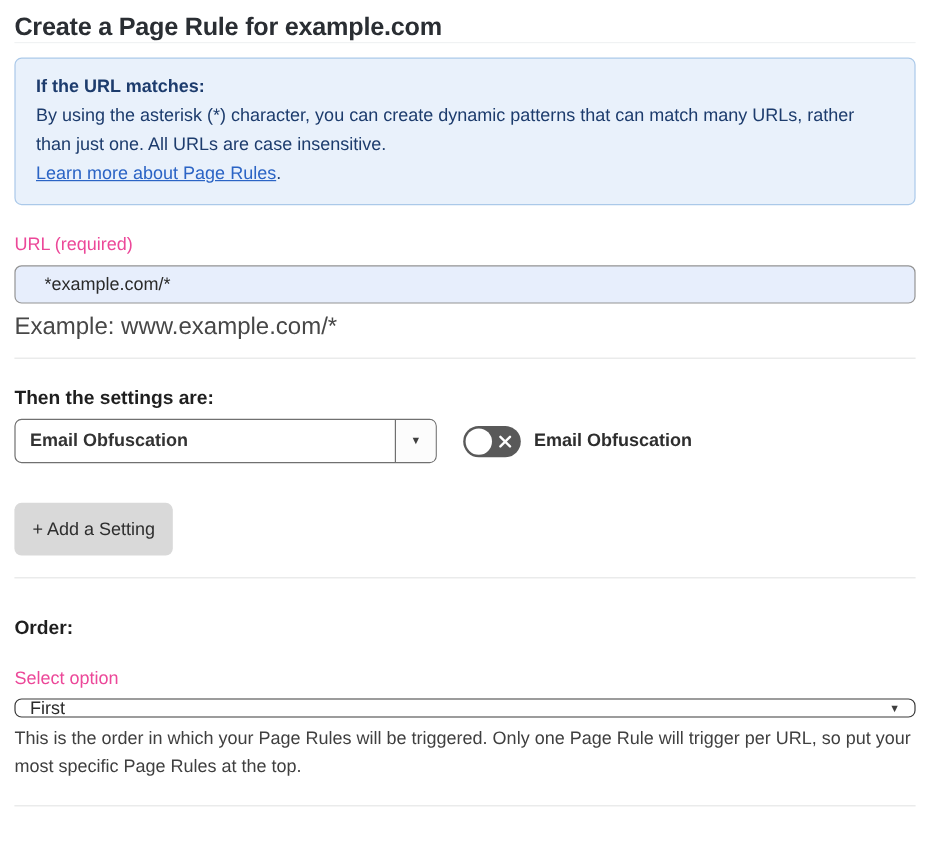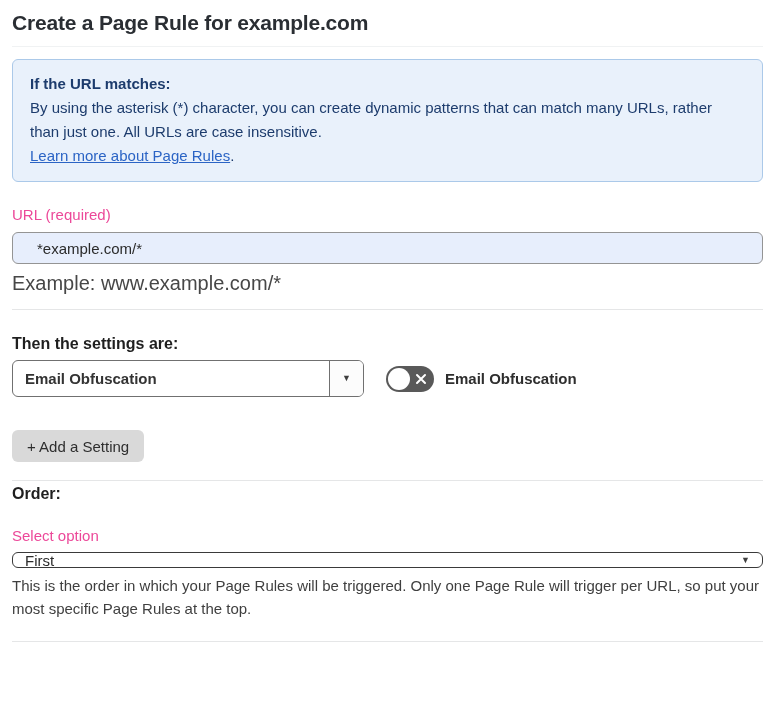--- a/index.html
+++ b/index.html
@@ -16,21 +16,20 @@
     padding: 0 12px;
     overflow: hidden;
   }
   
   .page-title {
     padding-top: 11px;
     font-size: 21px;
     font-weight: bold;
     letter-spacing: -0.2px;
     color: #2a2e33;
-    padding-bottom: 11px;
     border-bottom: 1px solid #f0f2f3;
   }
   
   .info-banner {
     margin-top: 12px;
     background: #e9f1fb;
     border: 1px solid #abc9e9;
     border-radius: 6px;
     padding: 12px 25px 13px 17px;
     font-size: 15px;
@@ -151,21 +150,21 @@
   .toggle-label {
     margin-left: 11px;
     font-size: 15px;
     color: #2e2e2e;
   }
   
   .btn {
     display: inline-flex;
     align-items: center;
     justify-content: center;
-    height: 32px;
+    height: 44px;
     padding: 0 15px;
     border: none;
     border-radius: 6px;
     font-family: "Liberation Sans", sans-serif;
     font-size: 15px;
     cursor: pointer;
   }
   .btn-gray {
     background: #d9d9d9;
     color: #2e2e2e;
@@ -231,21 +230,21 @@
         <path d="M2 2 L10 10 M10 2 L2 10" stroke="#ffffff" stroke-width="2" stroke-linecap="round" fill="none"></path>
       </svg>
     </div>
     <div class="toggle-label">Email Obfuscation</div>
   </div>
 
   <button class="btn btn-gray add-setting-btn">+ Add a Setting</button>
 
   <hr class="divider" style="margin-top:18px;">
 
-  <h2 class="section-heading" style="margin-top:4px;">Order:</h2>
+  <h2 class="section-heading" style="margin-top:33px;">Order:</h2>
 
   <div class="field-label">Select option</div>
 
   <div class="order-select">
     <span>First</span>
     <span class="caret-down">▼</span>
   </div>
 
   <div class="order-helper">This is the order in which your Page Rules will be triggered. Only one Page Rule will trigger per URL, so put your most specific Page Rules at the top.</div>
 

